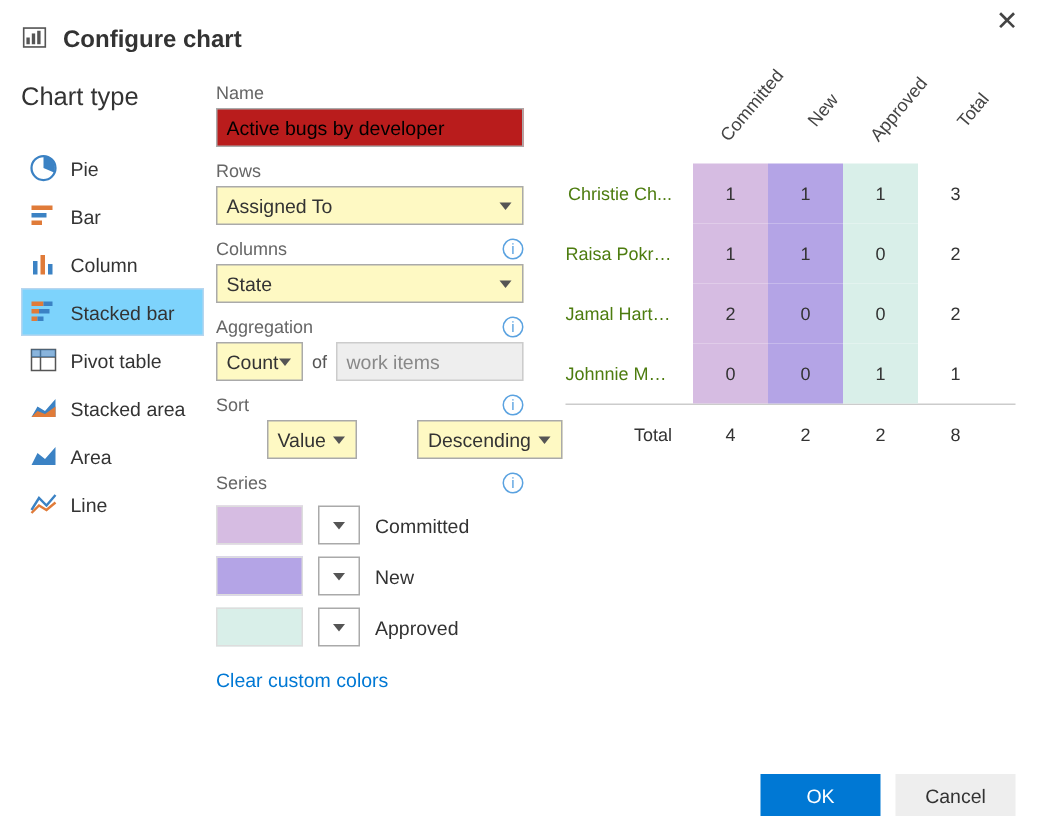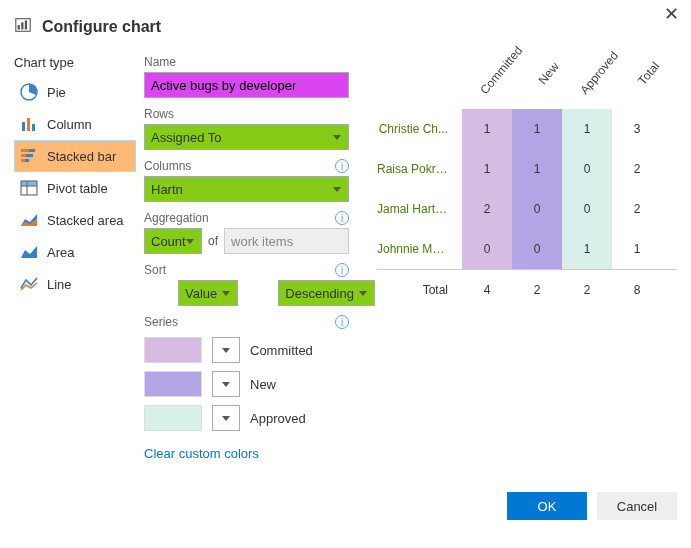--- a/index.html
+++ b/index.html
@@ -3,30 +3,30 @@
 <meta charset="utf-8">
 <style>
   * { box-sizing: border-box; margin: 0; padding: 0; }
   body { font-family: "Segoe UI", Arial, sans-serif; font-size: 13px; color: #333; background: #fff; width: 691px; height: 548px; position: relative; overflow: hidden; }
   .header { display: flex; align-items: center; gap: 10px; padding: 16px 0 12px 14px; }
   .header h1 { font-size: 16px; font-weight: 600; }
   .chart-ico { width: 18px; height: 18px; }
   .close-x { position: absolute; top: 3px; right: 12px; font-size: 18px; cursor: pointer; color: #444; }
   .main { display: flex; padding: 0 14px; gap: 8px; }
   .sidebar { width: 122px; }
-  .sidebar-title { font-size: 13px; color: #333; margin-bottom: 6px; margin-top: 6px; }
+  .sidebar-title { font-size: 17px; color: #333; margin-bottom: 21px; margin-top: 6px; }
   .ct-item { display: flex; align-items: center; gap: 8px; padding: 5px 4px; cursor: pointer; border: 1px solid transparent; }
-  .ct-item.selected { background: #fdba74; border: 1px solid #b7d6ef; }
+  .ct-item.selected { background: #7dd3fc; border: 1px solid #b7d6ef; }
   .ct-item .ico { width: 20px; height: 20px; display: flex; align-items: center; justify-content: center; }
   .ct-item svg { width: 20px; height: 20px; }
   .form { width: 205px; display: flex; flex-direction: column; gap: 3px; }
   .flabel { color: #666; font-size: 12px; margin-top: 6px; display: flex; align-items: center; justify-content: space-between; }
   .info-i { width: 14px; height: 14px; border: 1px solid #5aa2e0; border-radius: 50%; color: #5aa2e0; font-size: 10px; display: inline-flex; align-items: center; justify-content: center; cursor: pointer; }
-  .finput { width: 100%; border: 1px solid #aaa; padding: 4px 6px; font-size: 13px; height: 26px; background: #d946ef; }
-  .fselect { width: 100%; border: 1px solid #aaa; padding: 3px 20px 3px 6px; font-size: 13px; height: 26px; background: #84cc16; position: relative; display: flex; align-items: center; cursor: pointer; }
+  .finput { width: 100%; border: 1px solid #aaa; padding: 4px 6px; font-size: 13px; height: 26px; background: #b91c1c; }
+  .fselect { width: 100%; border: 1px solid #aaa; padding: 3px 20px 3px 6px; font-size: 13px; height: 26px; background: #fef9c3; position: relative; display: flex; align-items: center; cursor: pointer; }
   .fselect::after { content: ""; position: absolute; right: 7px; top: 10px; border-left: 4px solid transparent; border-right: 4px solid transparent; border-top: 5px solid #555; }
   .row-inline { display: flex; align-items: center; gap: 6px; justify-content: space-between; }
   .small-sel { width: 58px; }
   .agg-of { color: #555; font-size: 12px; }
   .agg-box { border: 1px solid #ccc; background: #eee; color: #888; padding: 3px 6px; height: 26px; display: flex; align-items: center; flex: 1; }
   .sort-row .fselect { width: 95px; margin-left: 34px; }
   .series-row { display: flex; align-items: center; gap: 10px; margin-top: 5px; }
   .swatch { width: 58px; height: 26px; border: 0.5px solid #ddd; }
   .swatch-dd { width: 28px; height: 26px; border: 1px solid #aaa; position: relative; cursor: pointer; background:#fff; }
   .swatch-dd::after { content:""; position:absolute; left:9px; top:10px; border-left:4px solid transparent; border-right:4px solid transparent; border-top:5px solid #555; }
@@ -35,21 +35,21 @@
   .pvt { font-size: 12px; }
   .pvt-headers { display: flex; height: 50px; align-items: flex-end; margin-left: 85px; }
   .pvt-hcell { width: 50px; text-align: center; transform: rotate(-50deg); transform-origin: bottom left; position: relative; left: 26px; top: -12px; color: #444; white-space: nowrap; }
   .pvt-row { display: flex; align-items: center; height: 40px; }
   .pvt-rh { width: 85px; text-align: right; padding-right: 14px; color: #4d7c0f; white-space: nowrap; overflow: hidden; text-overflow: ellipsis; }
   .pvt-cell { width: 50px; height: 40px; display: flex; align-items: center; justify-content: center; color: #333; }
   .total-row .pvt-rh, .total-row .pvt-cell { color: #333; }
   .pvt-row:not(.total-row) .pvt-rh { border-right: 0; }
   .pvt-body { border-left: 0; }
   .pvt-row.total-row { border-top: 1px solid #ccc; }
-  .footer { position: absolute; bottom: 28px; right: 14px; display: flex; gap: 10px; }
+  .footer { position: absolute; bottom: 4px; right: 14px; display: flex; gap: 10px; }
   .btn { width: 80px; height: 28px; display: flex; align-items: center; justify-content: center; cursor: pointer; font-size: 13px; }
   .btn-primary { background: #0078d4; color: #fff; }
   .btn-secondary { background: #eee; color: #333; }
 </style>
 </head>
 <body>
 
 <div class="close-x">✕</div>
 
 <div class="header">
@@ -74,20 +74,30 @@
           <svg viewBox="0 0 20 20">
             <circle cx="10" cy="10" r="8" fill="none" stroke="#3b82c4" stroke-width="1.5"></circle>
             <path d="M10 10 L10 2 A8 8 0 0 1 17 13 Z" fill="#3b82c4"></path>
           </svg>
         </span>
       <span>Pie</span>
     </div>
     <div class="ct-item">
       <span class="ico">
           <svg viewBox="0 0 20 20">
+            <rect x="2" y="3" width="14" height="3" fill="#e07b39"></rect>
+            <rect x="2" y="8" width="10" height="3" fill="#3b82c4"></rect>
+            <rect x="2" y="13" width="7" height="3" fill="#e07b39"></rect>
+          </svg>
+        </span>
+      <span>Bar</span>
+    </div>
+    <div class="ct-item">
+      <span class="ico">
+          <svg viewBox="0 0 20 20">
             <rect x="3" y="8" width="3" height="9" fill="#3b82c4"></rect>
             <rect x="8" y="4" width="3" height="13" fill="#e07b39"></rect>
             <rect x="13" y="10" width="3" height="7" fill="#3b82c4"></rect>
           </svg>
         </span>
       <span>Column</span>
     </div>
     <div class="ct-item selected">
       <span class="ico">
           <svg viewBox="0 0 20 20">
@@ -151,21 +161,21 @@
       </div>
     <div class="fselect">
         <span>Assigned To</span>
       </div>
 
     <div class="flabel">
         <span>Columns</span>
         <span class="info-i">i</span>
       </div>
     <div class="fselect">
-        <span>Hartn</span>
+        <span>State</span>
       </div>
 
     <div class="flabel">
         <span>Aggregation</span>
         <span class="info-i">i</span>
       </div>
     <div class="row-inline">
       <div class="fselect small-sel">
           <span>Count</span>
         </div>

